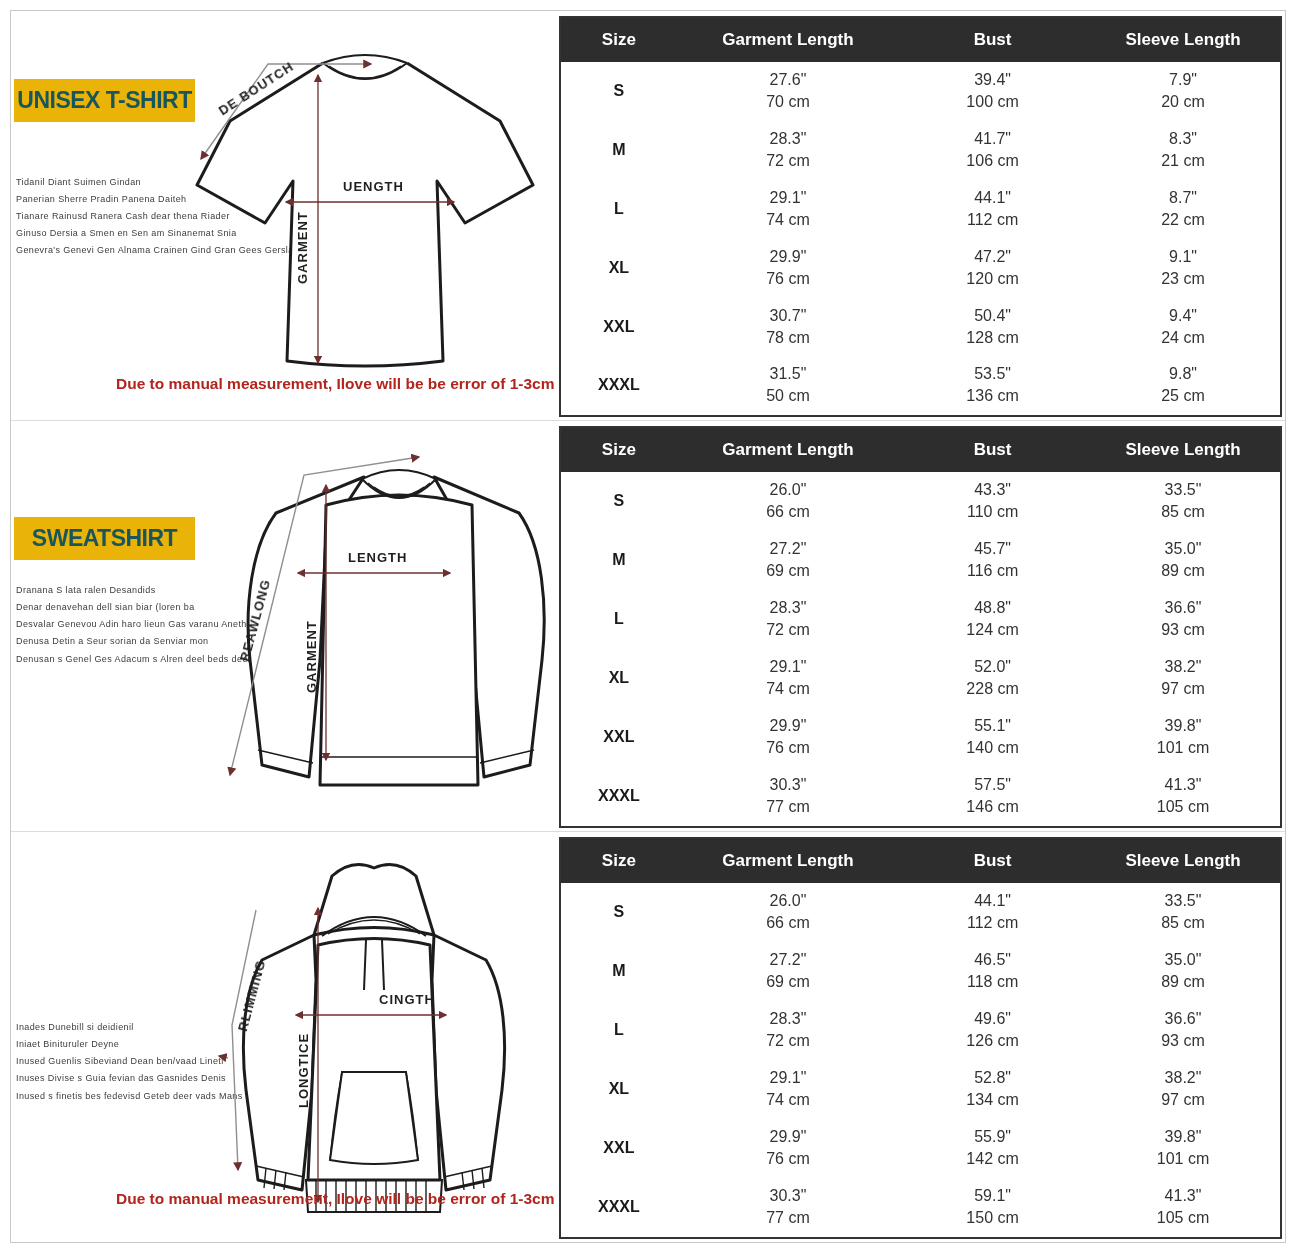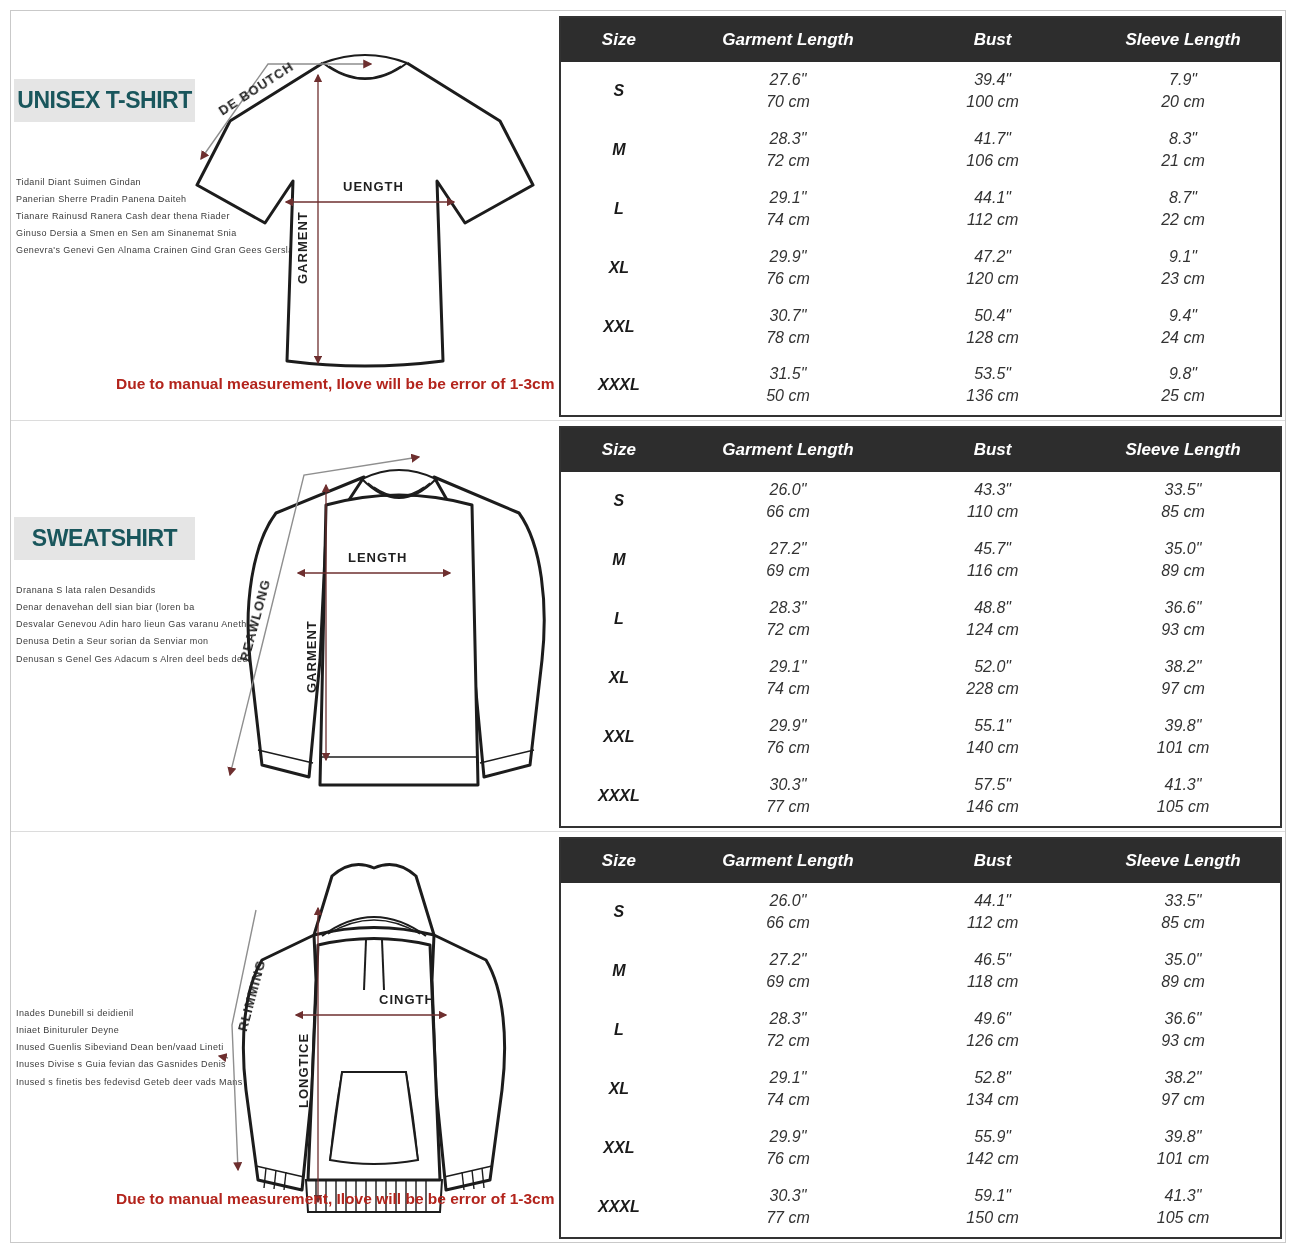--- a/index.html
+++ b/index.html
@@ -5,32 +5,32 @@
   html,body{margin:0;padding:0;background:#f6f6f6;}
   body{width:1296px;height:1255px;position:relative;font-family:"Liberation Sans",sans-serif;background:#fff;}
   .page{position:absolute;left:10px;top:10px;width:1274px;height:1231px;border:1px solid #c9c9c9;background:#fff;}
   .section{position:relative;display:flex;overflow:hidden;}
   .sec1{height:409px;border-bottom:1px solid #dcdcdc;}
   .sec2{height:410px;border-bottom:1px solid #dcdcdc;}
   .sec3{height:410px;}
   .left{position:relative;width:540px;flex:none;}
   .right{flex:1;padding:5px 3px 3px 8px;box-sizing:border-box;}
 
-  .title-box{position:absolute;left:3px;width:181px;height:43px;background:#e5e5e5;
+  .title-box{position:absolute;left:3px;width:181px;height:43px;background:#eab308;
     color:#19565c;font-weight:bold;font-size:23px;letter-spacing:-0.5px;
     display:flex;align-items:center;justify-content:center;white-space:nowrap;}
   .sec1 .title-box{top:68px;}
   .sec2 .title-box{top:96px;}
   .sec3 .title-box{top:93px;}
 
   .desc{position:absolute;left:5px;width:250px;font-size:9px;line-height:17px;
     color:#3c3c3c;filter:blur(0.45px);letter-spacing:0.4px;white-space:nowrap;margin-top:24px;}
   .sec1 .desc{top:139px;}
   .sec2 .desc{top:137px;}
-  .sec3 .desc{top:149px;}
+  .sec3 .desc{top:163px;}
   .desc .arrow-tip{color:#6e2f2f;font-size:10px;}
 
   .note{position:absolute;left:105px;width:430px;text-align:right;
     color:#b3241c;font-weight:bold;font-size:15.5px;filter:blur(0.3px);white-space:nowrap;}
   .sec1 .note{top:364px;}
   .sec2 .note{top:362px;}
   .sec3 .note{top:358px;}
 
   svg.diagram{position:absolute;}
   .sec1 svg.diagram{left:174px;top:22px;}
@@ -38,21 +38,21 @@
   .sec3 svg.diagram{left:203px;top:18px;}
   .garment{fill:#fff;stroke:#1c1c1c;stroke-width:3;stroke-linejoin:round;}
   .garment-thin{fill:none;stroke:#1c1c1c;stroke-width:2;}
   .rib{fill:none;stroke:#1c1c1c;stroke-width:1.4;}
   .measure{stroke:#6e2f2f;stroke-width:1.3;fill:none;}
   .measure-gray{stroke:#8f8f8f;stroke-width:1.4;fill:none;}
   .dlabel{font-family:"Liberation Sans",sans-serif;font-size:13px;font-weight:bold;
     fill:#1f1f1f;letter-spacing:1px;}
   svg text{filter:blur(0.4px);}
 
-  table.size-table{width:100%;height:100%;border-collapse:collapse;border:2px solid #333;table-layout:fixed;font-style:italic;}
+  table.size-table{width:100%;height:100%;border-collapse:collapse;border:2px solid #333;table-layout:fixed;}
   table.size-table th{background:#2d2d2d;color:#fff;font-size:17px;font-weight:bold;height:42px;}
   table.size-table th:nth-child(1){width:16%;}
   table.size-table th:nth-child(2){width:31%;}
   table.size-table th:nth-child(3){width:26%;}
   table.size-table th:nth-child(4){width:27%;}
   table.size-table td{text-align:center;vertical-align:middle;font-size:16px;color:#333;line-height:22px;}
   table.size-table td.size{font-weight:bold;color:#1a1a1a;}
 </style>
 </head>
 <body>

